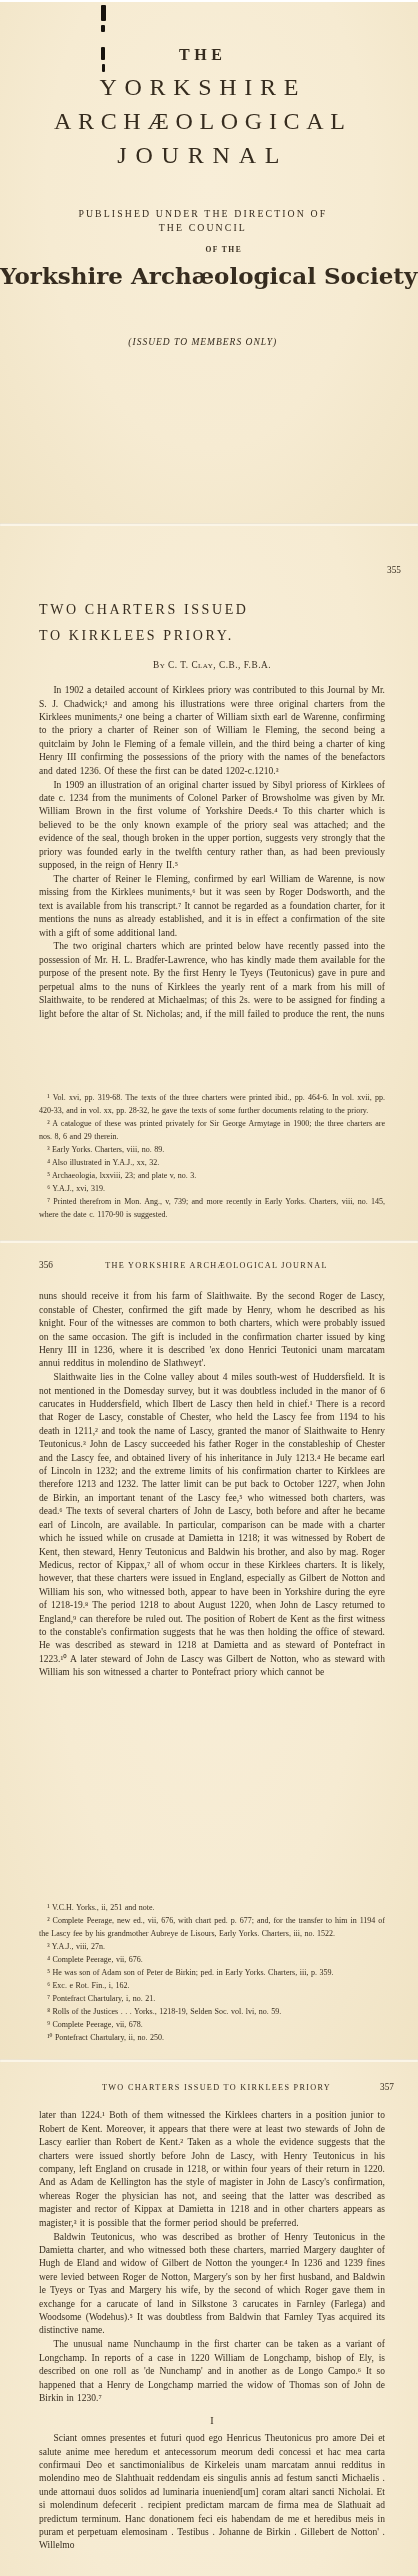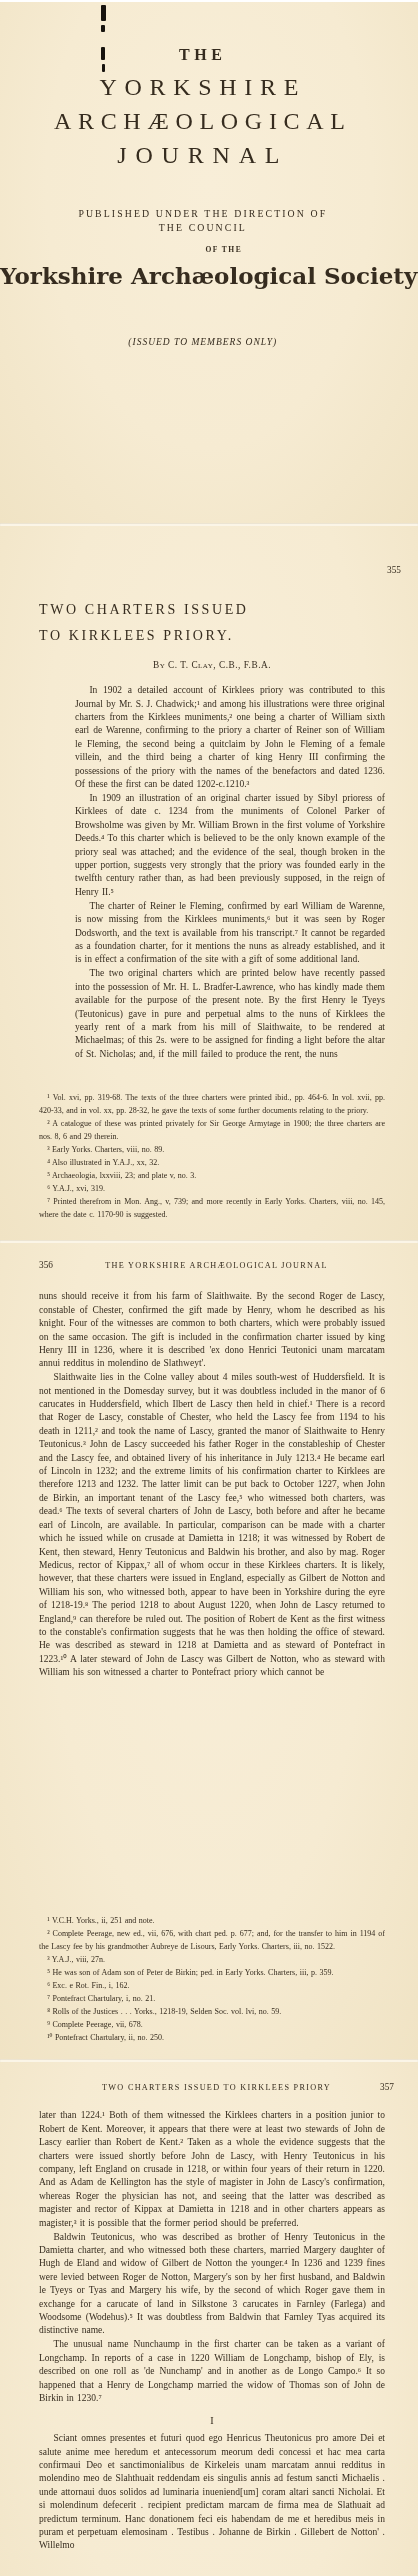--- a/index.html
+++ b/index.html
@@ -78,21 +78,21 @@
   </section>
 
   <div class="page-gap"></div>
 
   <section class="page" id="page-355">
     <div class="folio" style="top:27px;right:17px;margin-top:12px;">355</div>
     <div class="content-355">
       <div class="article-title">TWO CHARTERS ISSUED</div>
       <div class="article-title" style="margin-top:8.2px;">TO KIRKLEES PRIORY.</div>
       <div class="byline" style="margin-top:15.5px;">By C. T. Clay, C.B., F.B.A.</div>
-      <div class="body-text" style="margin-top:14.4px;margin-left:36px;">
+      <div class="body-text" style="margin-top:14.4px;">
         <p class="indent">In 1902 a detailed account of Kirklees priory was contributed to this Journal by Mr. S. J. Chadwick;¹ and among his illustrations were three original charters from the Kirklees muniments,² one being a charter of William sixth earl de Warenne, confirming to the priory a charter of Reiner son of William le Fleming, the second being a quitclaim by John le Fleming of a female villein, and the third being a charter of king Henry III confirming the possessions of the priory with the names of the benefactors and dated 1236.  Of these the first can be dated 1202-c.1210.³</p>
         <p class="indent">In 1909 an illustration of an original charter issued by Sibyl prioress of Kirklees of date c. 1234 from the muniments of Colonel Parker of Browsholme was given by Mr. William Brown in the first volume of Yorkshire Deeds.⁴  To this charter which is believed to be the only known example of the priory seal was attached; and the evidence of the seal, though broken in the upper portion, suggests very strongly that the priory was founded early in the twelfth century rather than, as had been previously supposed, in the reign of Henry II.⁵</p>
         <p class="indent">The charter of Reiner le Fleming, confirmed by earl William de Warenne, is now missing from the Kirklees muniments,⁶ but it was seen by Roger Dodsworth, and the text is available from his transcript.⁷  It cannot be regarded as a foundation charter, for it mentions the nuns as already established, and it is in effect a confirmation of the site with a gift of some additional land.</p>
         <p class="indent">The two original charters which are printed below have recently passed into the possession of Mr. H. L. Bradfer-Lawrence, who has kindly made them available for the purpose of the present note.  By the first Henry le Tyeys (Teutonicus) gave in pure and perpetual alms to the nuns of Kirklees the yearly rent of a mark from his mill of Slaithwaite, to be rendered at Michaelmas; of this 2s. were to be assigned for finding a light before the altar of St. Nicholas; and, if the mill failed to produce the rent, the nuns</p>
       </div>
     </div>
     <div class="footnotes" style="bottom:19.6px;">
       <p class="fn">¹ Vol. xvi, pp. 319-68.  The texts of the three charters were printed ibid., pp. 464-6.  In vol. xvii, pp. 420-33, and in vol. xx, pp. 28-32, he gave the texts of some further documents relating to the priory.</p>
       <p class="fn">² A catalogue of these was printed privately for Sir George Armytage in 1900; the three charters are nos. 8, 6 and 29 therein.</p>
       <p class="fn">³ Early Yorks. Charters, viii, no. 89.</p>
@@ -111,20 +111,21 @@
     <div class="content-356">
       <div class="body-text">
         <p>nuns should receive it from his farm of Slaithwaite.  By the second Roger de Lascy, constable of Chester, confirmed the gift made by Henry, whom he described as his knight.  Four of the witnesses are common to both charters, which were probably issued on the same occasion.  The gift is included in the confirmation charter issued by king Henry III in 1236, where it is described 'ex dono Henrici Teutonici unam marcatam annui redditus in molendino de Slathweyt'.</p>
         <p class="indent">Slaithwaite lies in the Colne valley about 4 miles south-west of Huddersfield.  It is not mentioned in the Domesday survey, but it was doubtless included in the manor of 6 carucates in Huddersfield, which Ilbert de Lascy then held in chief.¹  There is a record that Roger de Lascy, constable of Chester, who held the Lascy fee from 1194 to his death in 1211,² and took the name of Lascy, granted the manor of Slaithwaite to Henry Teutonicus.³  John de Lascy succeeded his father Roger in the constableship of Chester and the Lascy fee, and obtained livery of his inheritance in July 1213.⁴  He became earl of Lincoln in 1232; and the extreme limits of his confirmation charter to Kirklees are therefore 1213 and 1232.  The latter limit can be put back to October 1227, when John de Birkin, an important tenant of the Lascy fee,⁵ who witnessed both charters, was dead.⁶  The texts of several charters of John de Lascy, both before and after he became earl of Lincoln, are available.  In particular, comparison can be made with a charter which he issued while on crusade at Damietta in 1218; it was witnessed by Robert de Kent, then steward, Henry Teutonicus and Baldwin his brother, and also by mag. Roger Medicus, rector of Kippax,⁷ all of whom occur in these Kirklees charters.  It is likely, however, that these charters were issued in England, especially as Gilbert de Notton and William his son, who witnessed both, appear to have been in Yorkshire during the eyre of 1218-19.⁸  The period 1218 to about August 1220, when John de Lascy returned to England,⁹ can therefore be ruled out.  The position of Robert de Kent as the first witness to the constable's confirmation suggests that he was then holding the office of steward.  He was described as steward in 1218 at Damietta and as steward of Pontefract in 1223.¹⁰  A later steward of John de Lascy was Gilbert de Notton, who as steward with William his son witnessed a charter to Pontefract priory which cannot be</p>
       </div>
     </div>
     <div class="footnotes" style="bottom:15.5px;">
       <p class="fn">¹ V.C.H. Yorks., ii, 251 and note.</p>
       <p class="fn">² Complete Peerage, new ed., vii, 676, with chart ped. p. 677; and, for the transfer to him in 1194 of the Lascy fee by his grandmother Aubreye de Lisours, Early Yorks. Charters, iii, no. 1522.</p>
       <p class="fn">³ Y.A.J., viii, 27n.</p>
+      <p class="fn">⁴ Complete Peerage, vii, 676.</p>
       <p class="fn">⁵ He was son of Adam son of Peter de Birkin; ped. in Early Yorks. Charters, iii, p. 359.</p>
       <p class="fn">⁶ Exc. e Rot. Fin., i, 162.</p>
       <p class="fn">⁷ Pontefract Chartulary, i, no. 21.</p>
       <p class="fn">⁸ Rolls of the Justices . . . Yorks., 1218-19, Selden Soc. vol. lvi, no. 59.</p>
       <p class="fn">⁹ Complete Peerage, vii, 678.</p>
       <p class="fn">¹⁰ Pontefract Chartulary, ii, no. 250.</p>
     </div>
   </section>
 
   <div class="page-gap"></div>

